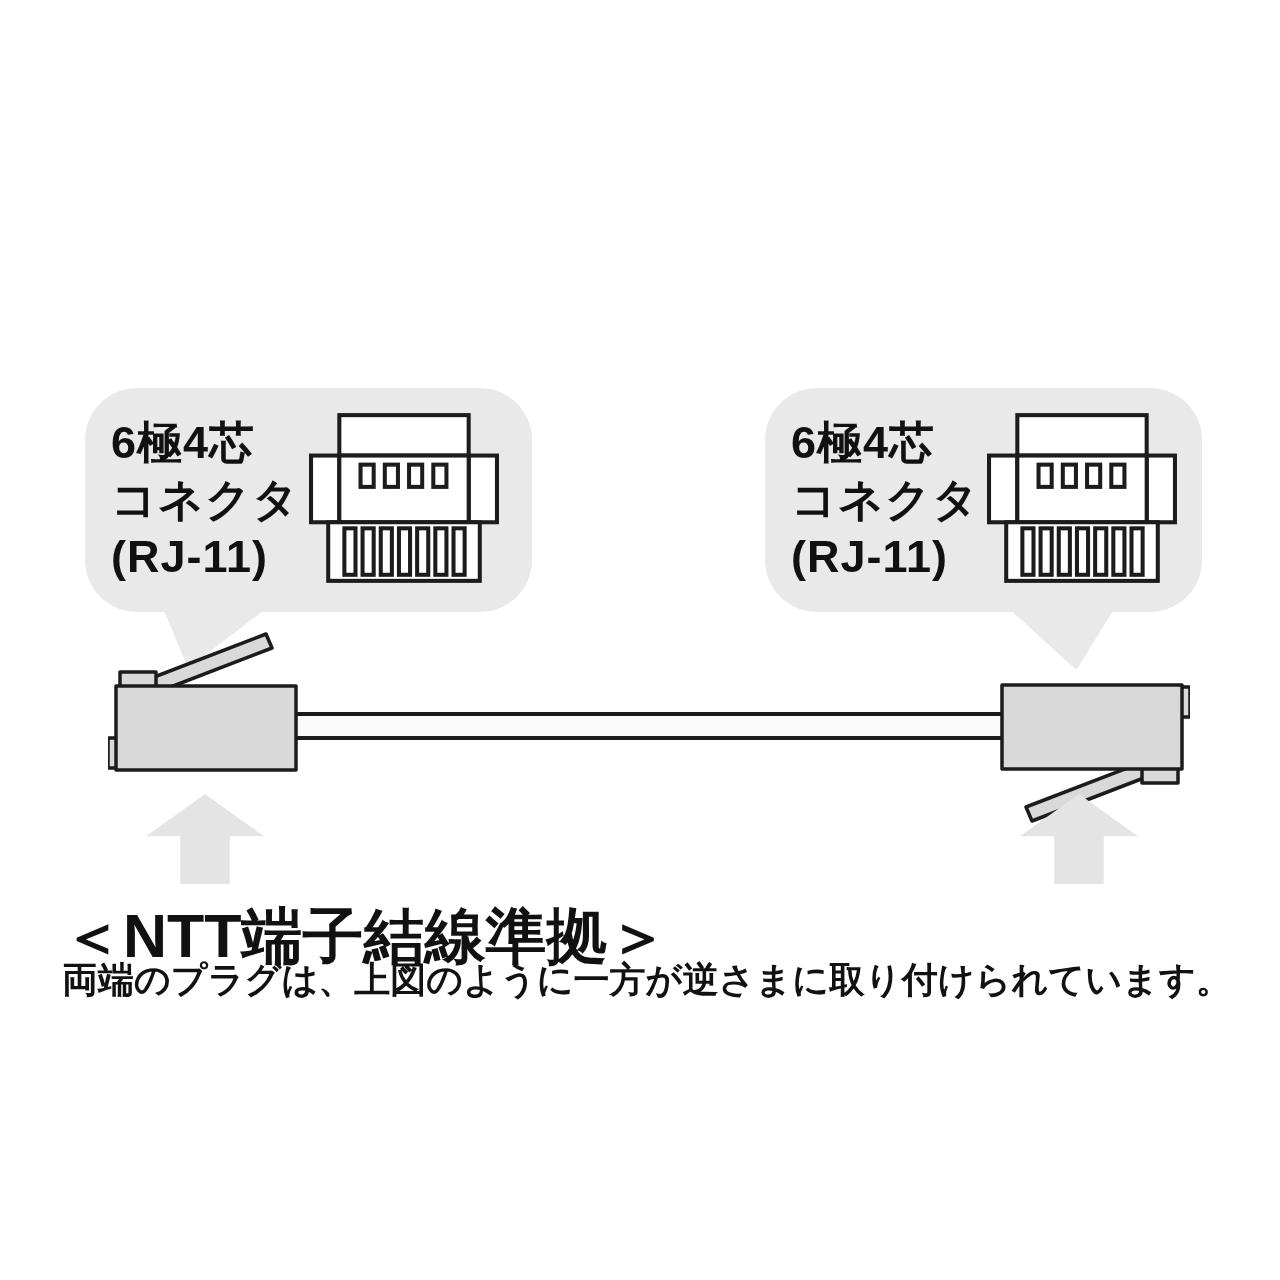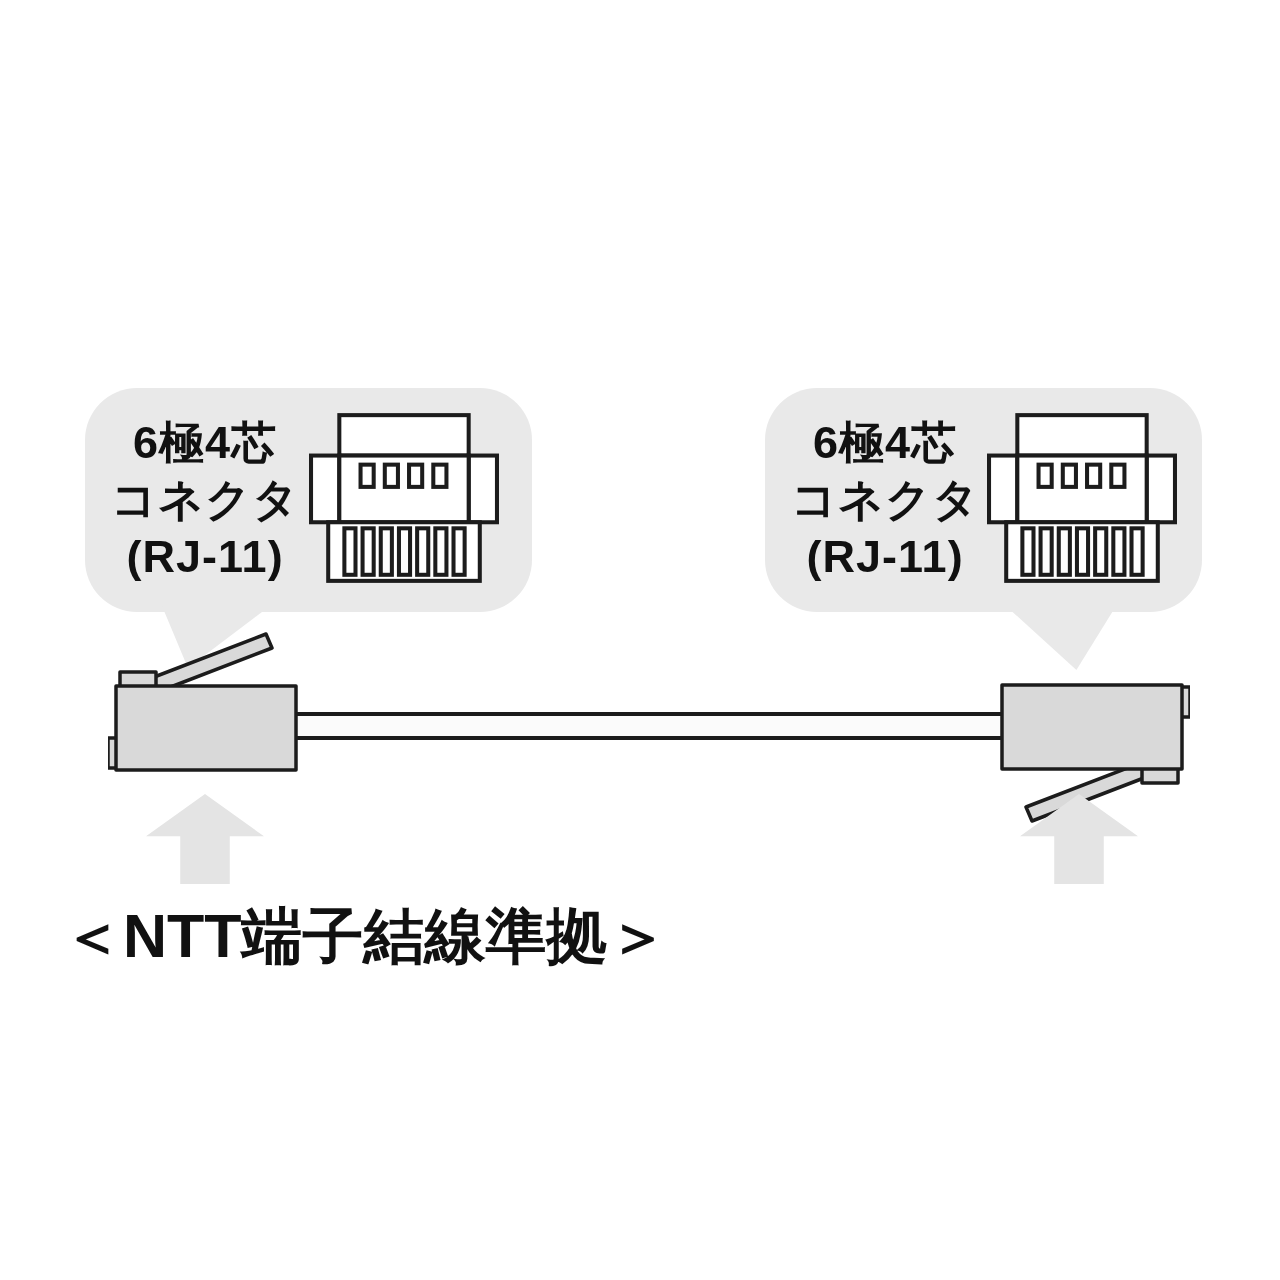--- a/index.html
+++ b/index.html
@@ -11,21 +11,21 @@
   .bubble{
     position:absolute;background:#e9e9e9;border-radius:52px;height:224px;
   }
   .bubble-tail{position:absolute;background:#e9e9e9;}
   #bubble-left{left:85px;top:388px;width:447px;}
   #bubble-right{left:765px;top:388px;width:437px;}
   #tail-left{left:162px;top:606px;width:108px;height:62px;clip-path:polygon(0 0,100% 0,24% 100%);}
   #tail-right{left:1006px;top:606px;width:110px;height:64px;clip-path:polygon(0 0,100% 0,64% 100%);}
   .bubble-text{
     position:absolute;left:26px;top:26px;font-size:45px;font-weight:700;line-height:57px;
-    letter-spacing:1px;white-space:nowrap;text-align:center;
+    letter-spacing:1px;white-space:nowrap;
   }
   .connector-icon{position:absolute;top:24px;width:192px;height:172px;}
   #bubble-left .connector-icon{right:32px;}
   #bubble-right .connector-icon{right:24px;}
   
   #cable{
     position:absolute;left:278px;top:712px;width:734px;height:20px;background:#fbfbfb;
     border-top:4px solid #1c1c1c;border-bottom:4px solid #1c1c1c;
   }
   
@@ -115,14 +115,15 @@
   </svg>
 
   <svg class="plug" id="plug-right" viewBox="0 0 200 155">
     <use href="#rj11-plug"></use>
   </svg>
 
   <div class="up-arrow" id="arrow-left"></div>
   <div class="up-arrow" id="arrow-right"></div>
 
   <div id="caption-title">＜NTT端子結線準拠＞</div>
+  <div id="caption-body">両端のプラグは、上図のように一方が逆さまに取り付けられています。</div>
 
 </div>
 
 </body></html>

